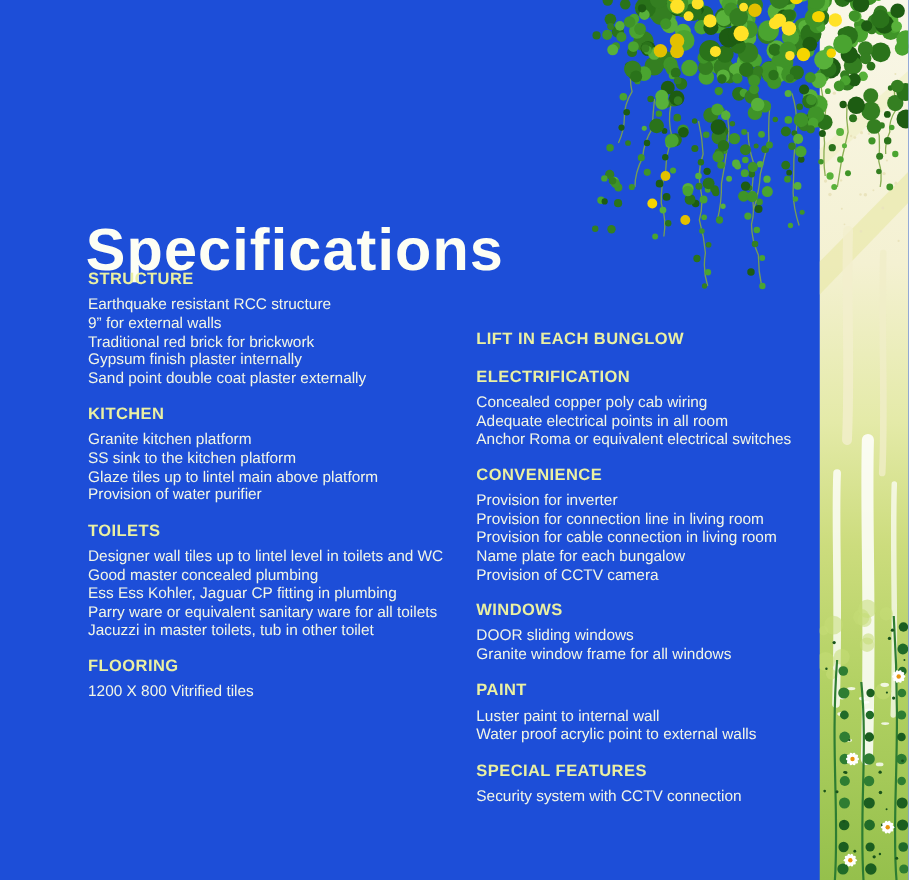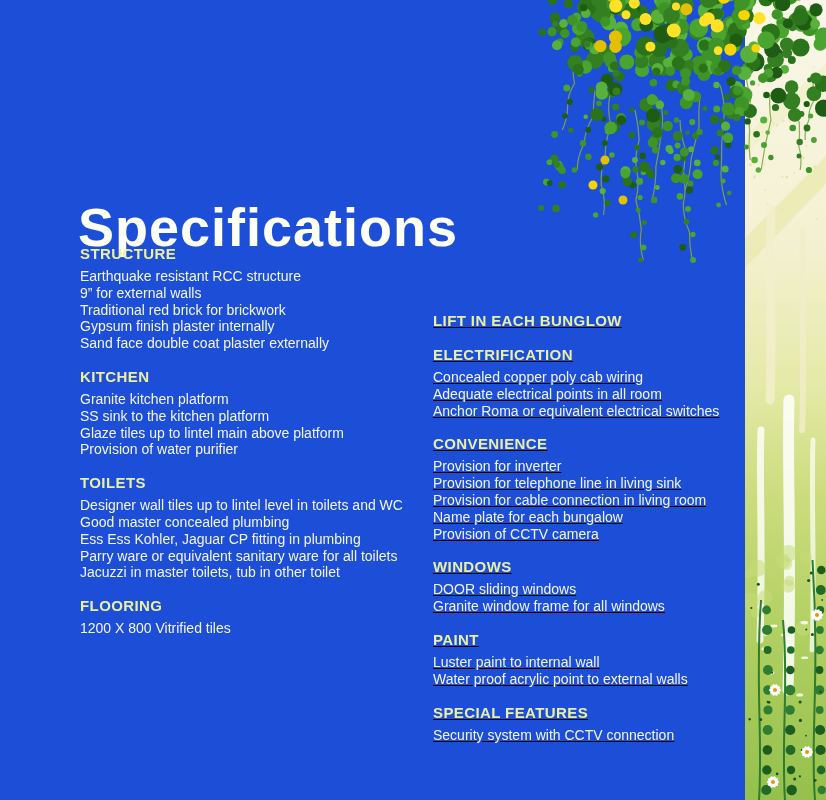--- a/index.html
+++ b/index.html
@@ -11,21 +11,21 @@
   .strip{position:absolute;right:0;top:0;width:81px;height:800px;z-index:1;}
   .plant{position:absolute;left:535px;top:0;width:291px;height:312px;z-index:2;}
   .content{position:absolute;inset:0;z-index:3;}
   .title{
     position:absolute;left:78px;top:160px;
     font-size:54px;font-weight:bold;letter-spacing:1px;
     color:#fdfef4;
   }
   .col{position:absolute;}
   .col-left{left:80px;top:245px;width:360px;}
-  .col-right{left:433px;top:312px;width:330px;text-decoration:underline;}
+  .col-right{left:433px;top:300px;width:330px;}
   .section{margin-bottom:16px;}
   .section h3{
     margin:0 0 5px 0;font-size:15px;line-height:18px;font-weight:bold;
     color:#eaf0a2;letter-spacing:.4px;
   }
   .spec-item{font-size:14px;line-height:16.8px;color:#f2f6e6;}
   svg{display:block;width:100%;height:100%;}
 </style>
 </head>
 <body>
@@ -636,21 +636,21 @@
 
   <div class="content">
     <h1 class="title">Specifications</h1>
     <div class="col col-left">
         <div class="section">
           <h3>STRUCTURE</h3>
           <div class="spec-item">Earthquake resistant RCC structure</div>
           <div class="spec-item">9” for external walls</div>
           <div class="spec-item">Traditional red brick for brickwork</div>
           <div class="spec-item">Gypsum finish plaster internally</div>
-          <div class="spec-item">Sand face double coat plaster externally</div>
+          <div class="spec-item">Sand point double coat plaster externally</div>
         </div>
         <div class="section">
           <h3>KITCHEN</h3>
           <div class="spec-item">Granite kitchen platform</div>
           <div class="spec-item">SS sink to the kitchen platform</div>
           <div class="spec-item">Glaze tiles up to lintel main above platform</div>
           <div class="spec-item">Provision of water purifier</div>
         </div>
         <div class="section">
           <h3>TOILETS</h3>
@@ -671,21 +671,21 @@
         </div>
         <div class="section">
           <h3>ELECTRIFICATION</h3>
           <div class="spec-item">Concealed copper poly cab wiring</div>
           <div class="spec-item">Adequate electrical points in all room</div>
           <div class="spec-item">Anchor Roma or equivalent electrical switches</div>
         </div>
         <div class="section">
           <h3>CONVENIENCE</h3>
           <div class="spec-item">Provision for inverter</div>
-          <div class="spec-item">Provision for telephone line in living sink</div>
+          <div class="spec-item">Provision for connection line in living room</div>
           <div class="spec-item">Provision for cable connection in living room</div>
           <div class="spec-item">Name plate for each bungalow</div>
           <div class="spec-item">Provision of CCTV camera</div>
         </div>
         <div class="section">
           <h3>WINDOWS</h3>
           <div class="spec-item">DOOR sliding windows</div>
           <div class="spec-item">Granite window frame for all windows</div>
         </div>
         <div class="section">

